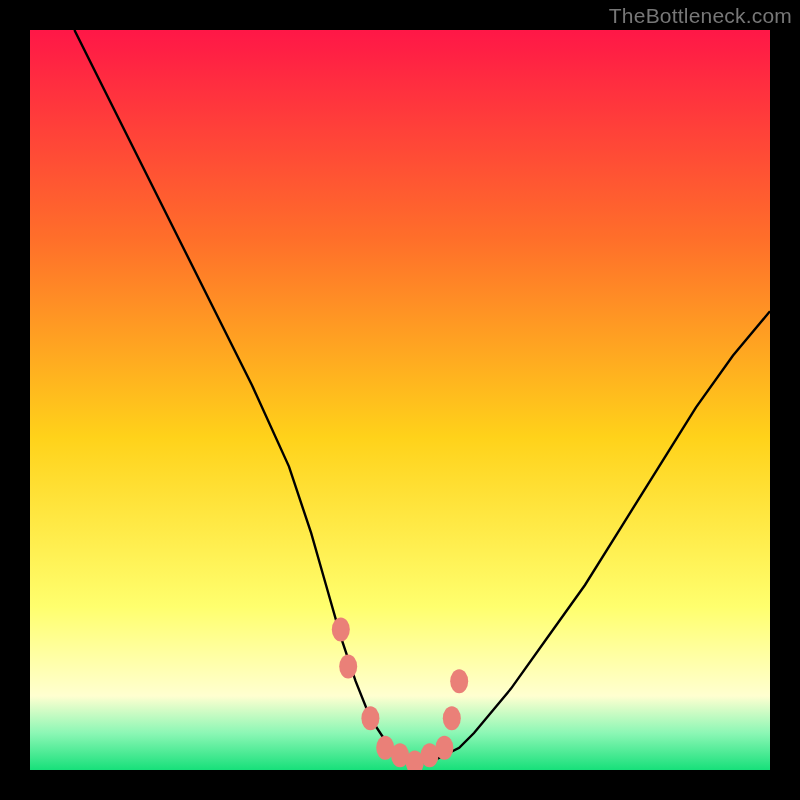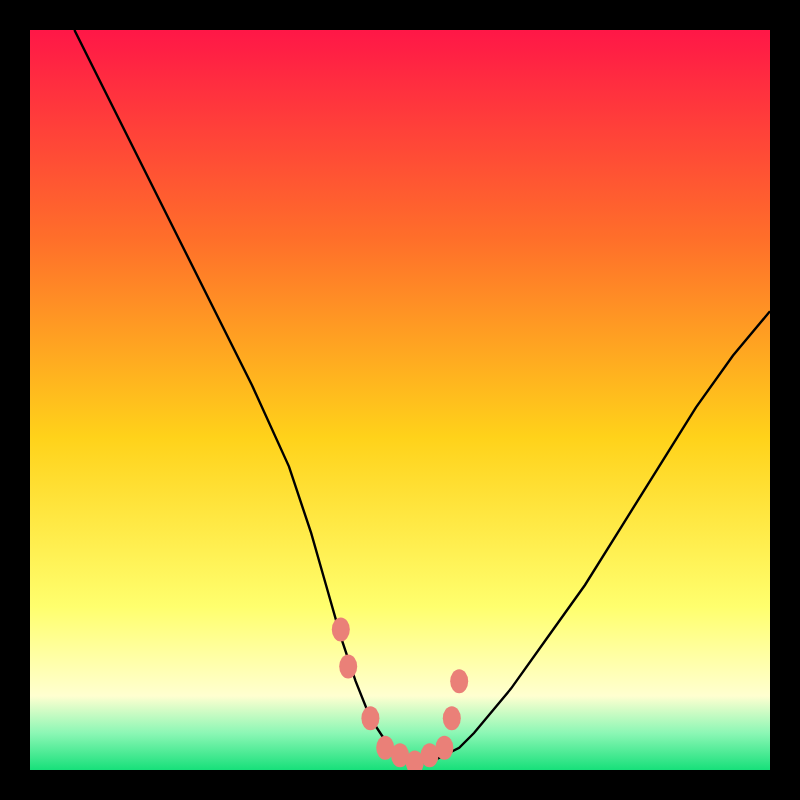--- a/index.html
+++ b/index.html
@@ -74,13 +74,14 @@
           <ellipse cx="370.0" cy="725.2" rx="9" ry="12" fill="#ea8078"></ellipse>
           <ellipse cx="384.8" cy="732.6" rx="9" ry="12" fill="#ea8078"></ellipse>
           <ellipse cx="399.6" cy="725.2" rx="9" ry="12" fill="#ea8078"></ellipse>
           <ellipse cx="414.4" cy="717.8" rx="9" ry="12" fill="#ea8078"></ellipse>
           <ellipse cx="421.8" cy="688.2" rx="9" ry="12" fill="#ea8078"></ellipse>
           <ellipse cx="429.2" cy="651.2" rx="9" ry="12" fill="#ea8078"></ellipse>
         </g>
     </svg>
   </div>
 
+  <div class="watermark" style="color: rgb(119, 119, 119);">TheBottleneck.com</div>
 </div>
 
 </body></html>

